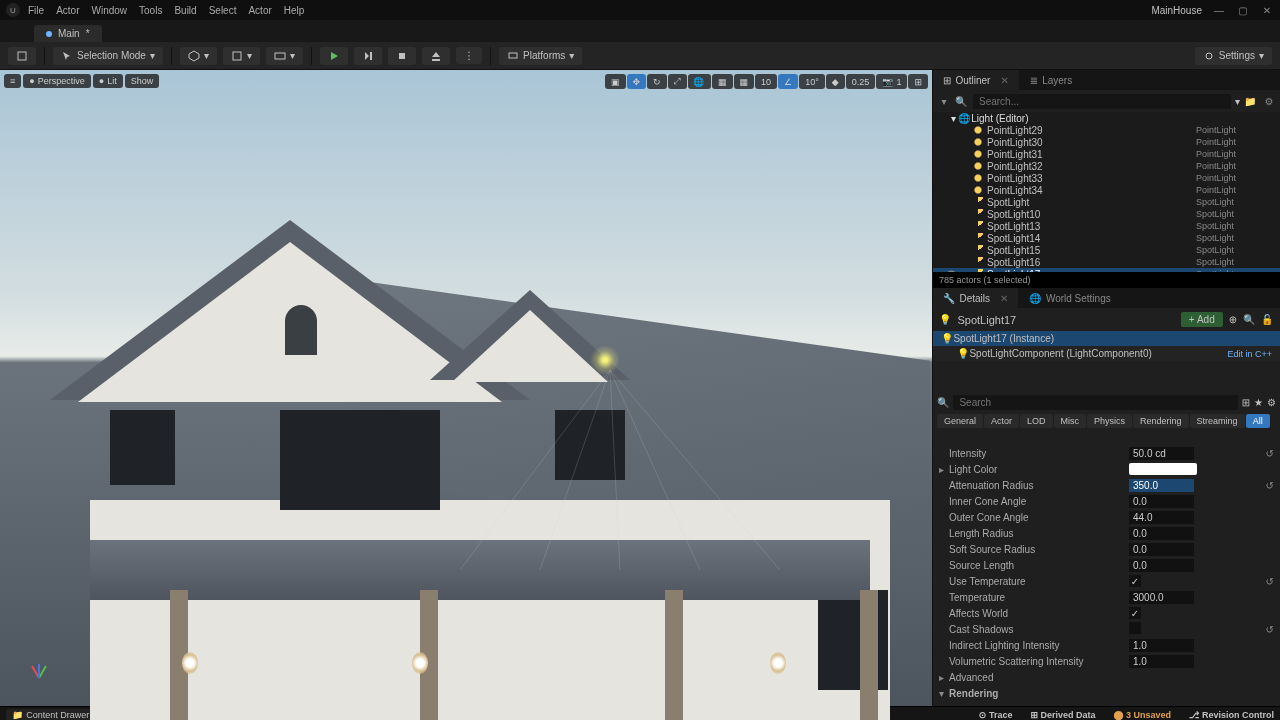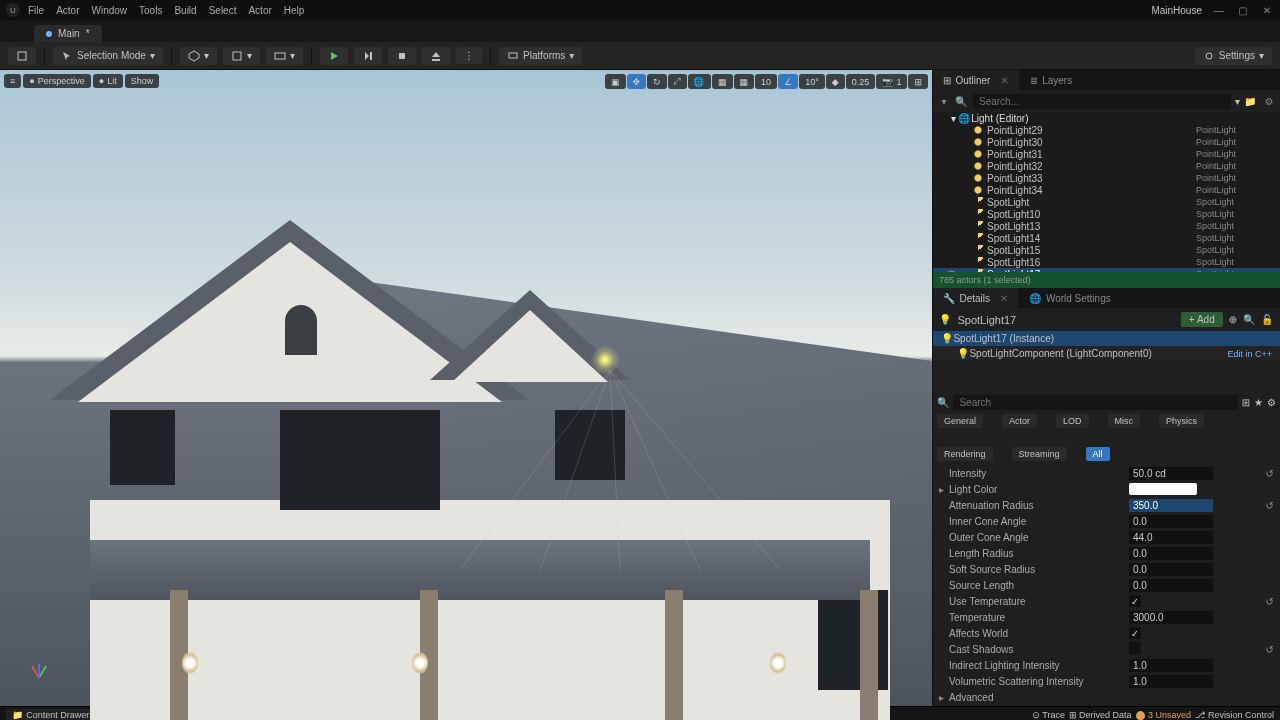--- a/index.html
+++ b/index.html
@@ -69,52 +69,52 @@
 .outliner-list { height: 160px; overflow: hidden; background: #1b1b1b; font-size: 10px; }
 .outliner-list .row { display: flex; padding: 1px 4px 1px 40px; align-items: center; height: 12px; }
 .outliner-list .row.world { padding-left: 18px; color: #ddd; }
 .outliner-list .row.sel { background: #1c4771; color: #fff; }
 .outliner-list .row .ico { width: 10px; height: 10px; margin-right: 4px; display: inline-block; }
 .outliner-list .row .ico.pl { background: radial-gradient(circle,#f5d060 40%,transparent 60%); border-radius: 50%; }
 .outliner-list .row .ico.sl { background: conic-gradient(#f5d060 0deg 60deg, transparent 60deg); }
 .outliner-list .row .name { flex: 1; }
 .outliner-list .row .type { width: 80px; color: #888; font-size: 9px; }
 .outliner-list .row .eye { width: 12px; color: #888; margin-left: -28px; margin-right: 16px; }
-.outliner-footer { padding: 3px 6px; font-size: 9px; color: #999; background: #14532d; }
+.outliner-footer { padding: 3px 6px; font-size: 9px; color: #999; background: #000000; }
 
 .details-tabs { height: 20px; display: flex; background: #151515; }
 .details-header { padding: 4px 6px; display: flex; align-items: center; gap: 6px; background: #1f1f1f; }
 .details-header .name { flex: 1; font-size: 11px; }
 .details-header .add { background: #2e5f34; padding: 2px 8px; border-radius: 2px; font-size: 10px; }
 .comp-tree { background: #232323; font-size: 10px; }
 .comp-tree .crow { padding: 2px 8px; display: flex; align-items: center; }
 .comp-tree .crow.root { background: #1c4771; }
 .comp-tree .crow.child { padding-left: 24px; }
 .comp-tree .edit { margin-left: auto; color: #6fb4ff; font-size: 9px; }
 
 .prop-search { padding: 4px; display: flex; align-items: center; gap: 4px; }
 .prop-search input { flex: 1; background: #151515; border: none; padding: 2px 6px; color: #ccc; font-size: 10px; outline: none; }
-.prop-cats { display: flex; gap: 19px; padding: 0 4px 4px; flex-wrap: wrap; }
+.prop-cats { display: flex; gap: 1px; padding: 0 4px 4px; flex-wrap: wrap; }
 .prop-cats .cat { background: #2a2a2a; padding: 2px 7px; font-size: 9px; border-radius: 2px; }
 .prop-cats .cat.active { background: #3478c0; color: #fff; }
-.props { flex: 1; overflow: hidden; font-size: 10px; }
+.props { flex: 1; overflow: hidden; font-size: 10px; margin-top: 13px; }
 .props .prow { display: flex; align-items: center; padding: 1px 6px; height: 16px; }
 .props .prow .label { width: 180px; color: #aaa; }
 .props .prow .arrow { width: 10px; color: #888; }
 .props .prow .val { flex: 1; }
-.props .prow .val input { width: 84px; background: #111; border: none; color: #ccc; padding: 1px 4px; font-size: 10px; }
+.props .prow .val input { width: 65px; background: #111; border: none; color: #ccc; padding: 1px 4px; font-size: 10px; }
 .props .prow .val input.sel { background: #1c4771; color: #fff; }
 .props .prow .val .swatch { width: 68px; height: 12px; background: #fff; border-radius: 2px; }
 .props .prow .val .check { width: 12px; height: 12px; background: #111; display: inline-flex; align-items: center; justify-content: center; color: #ccc; }
 .props .prow .reset { color: #888; }
 
 .statusbar { height: 16px; background: #151515; display: flex; align-items: center; padding: 0 6px; gap: 8px; font-size: 9px; border-top: 1px solid #000; }
 .statusbar .btn { background: #222; padding: 1px 6px; border-radius: 2px; display: flex; align-items: center; gap: 3px; }
 .statusbar input { background: #111; border: none; color: #666; padding: 1px 6px; font-size: 9px; width: 180px; }
-.statusbar .right { margin-left: auto; display: flex; gap: 4px; align-items: center; }
+.statusbar .right { margin-left: auto; display: flex; gap: 18px; align-items: center; font-weight: bold; }
 .statusbar .unsaved { color: #e0a050; }
 
 svg.ico{width:12px;height:12px;fill:currentColor}
 </style>
 </head>
 <body>
 
 <div class="titlebar">
   <div class="ue-logo">U</div>
   <div class="menu">

